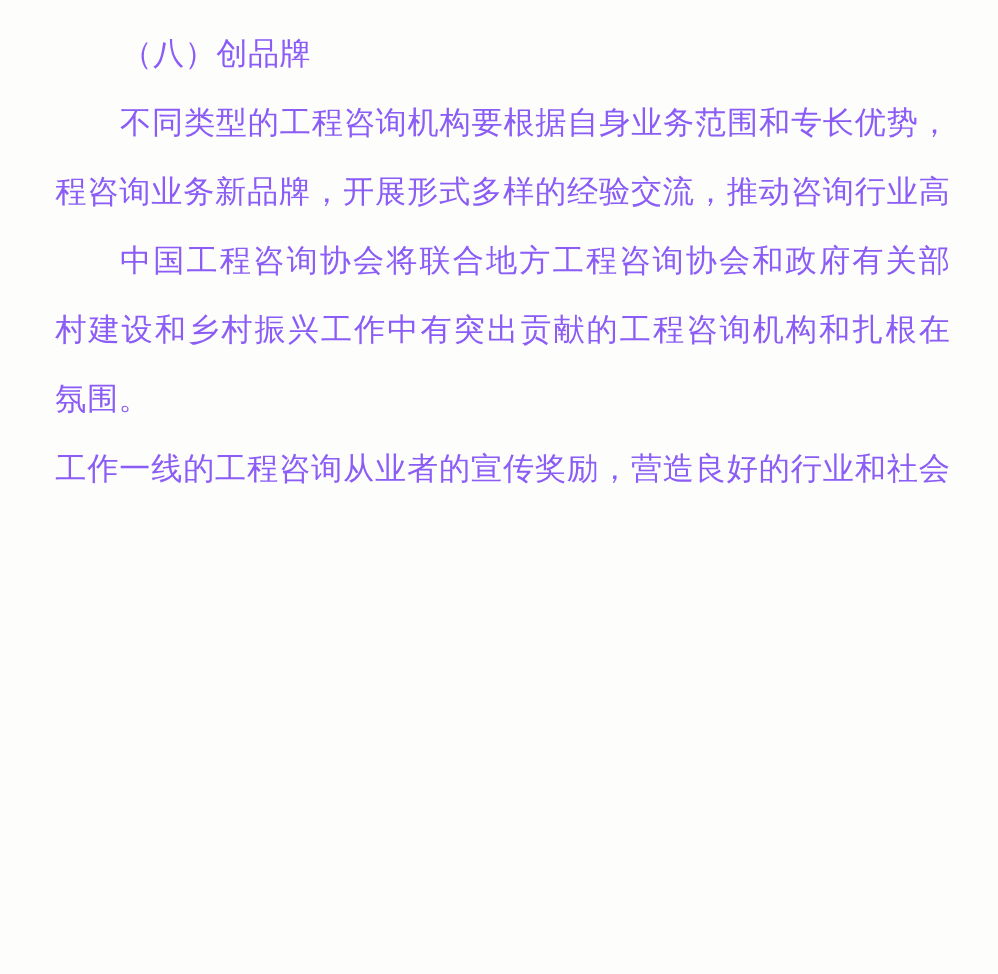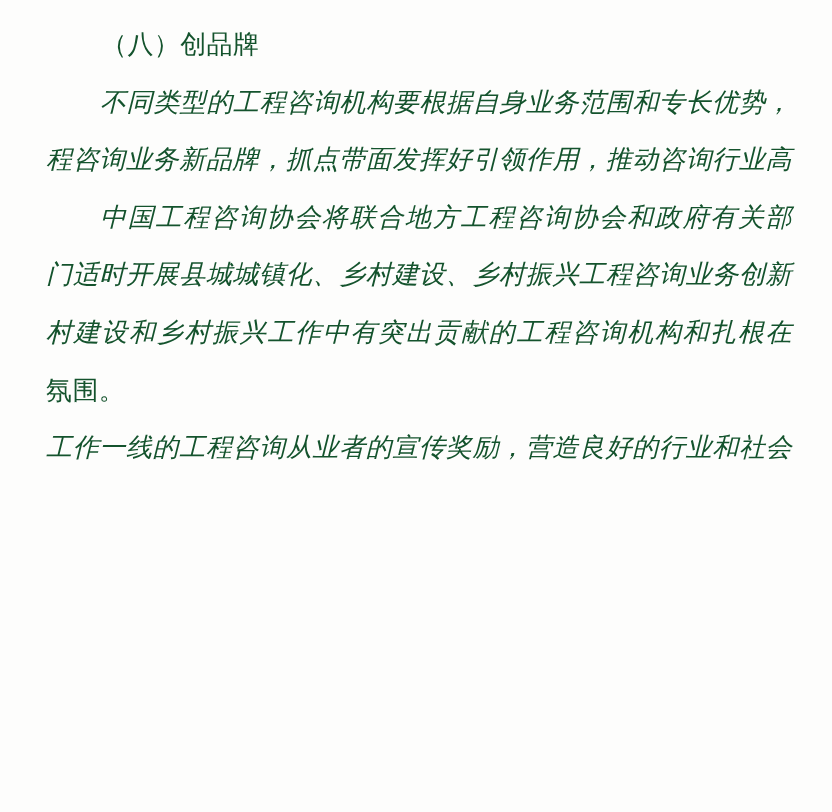--- a/index.html
+++ b/index.html
@@ -9,36 +9,35 @@
   }
   .page {
     position: relative;
     width: 832px;
     height: 812px;
     box-sizing: border-box;
     background: #fdfdfc;
     padding: 16px 40px 0 46px;
     overflow: hidden;
     font-family: "Liberation Serif", "DejaVu Serif", serif;
-    color: #14532d;
+    color: #8b5cf6;
   }
   .line {
     height: 57.6px;
     line-height: 57.6px;
     font-size: 26px;
     letter-spacing: 0.4px;
     font-weight: 400;
     white-space: nowrap;
   }
   
   .just {
     white-space: normal;
     text-align: justify;
     text-align-last: justify;
-    font-style: italic;
   }
   
   .indent {
     padding-left: 54px;
   }
   .heading {
     padding-left: 55px;
   }
   .section-gap {
     margin-top: 7px;
@@ -48,27 +47,26 @@
 <body>
 
 <div class="page">
 
   <div class="line heading">（八）创品牌</div>
 
   <div class="line just indent">不同类型的工程咨询机构要根据自身业务范围和专长优势，</div>
 
 
 
-  <div class="line just">程咨询业务新品牌，抓点带面发挥好引领作用，推动咨询行业高</div>
+  <div class="line just">程咨询业务新品牌，开展形式多样的经验交流，推动咨询行业高</div>
 
 
 
   <div class="line just indent">中国工程咨询协会将联合地方工程咨询协会和政府有关部</div>
 
-  <div class="line just">门适时开展县城城镇化、乡村建设、乡村振兴工程咨询业务创新</div>
 
 
   <div class="line just">村建设和乡村振兴工作中有突出贡献的工程咨询机构和扎根在</div>
 
   <div class="line">氛围。</div>
 
   <div class="line just">工作一线的工程咨询从业者的宣传奖励，营造良好的行业和社会</div>
 
 </div>
 

